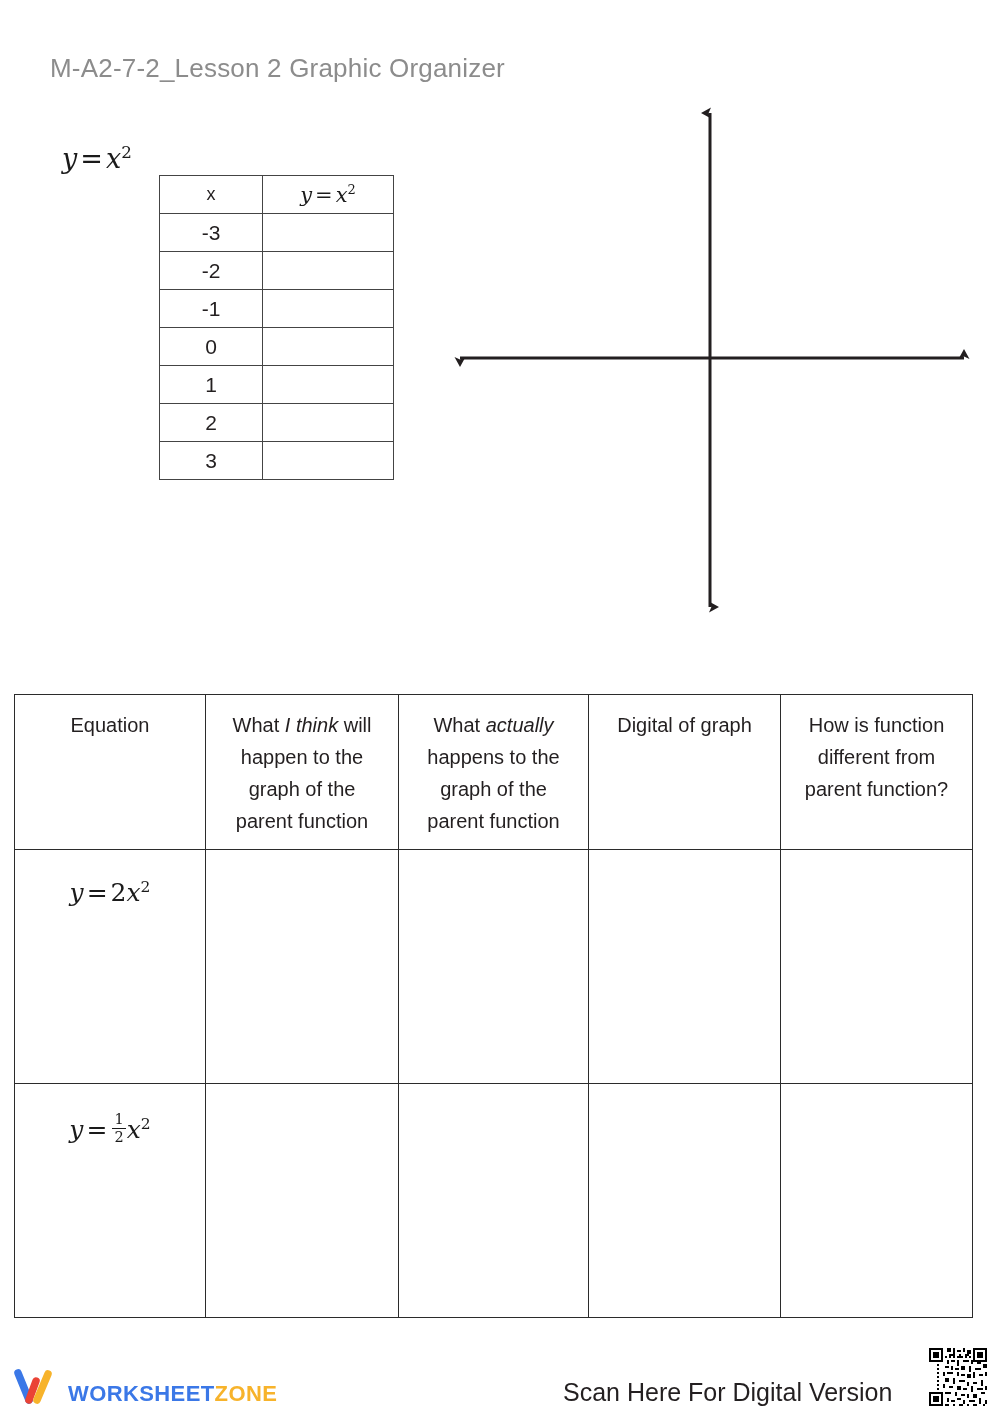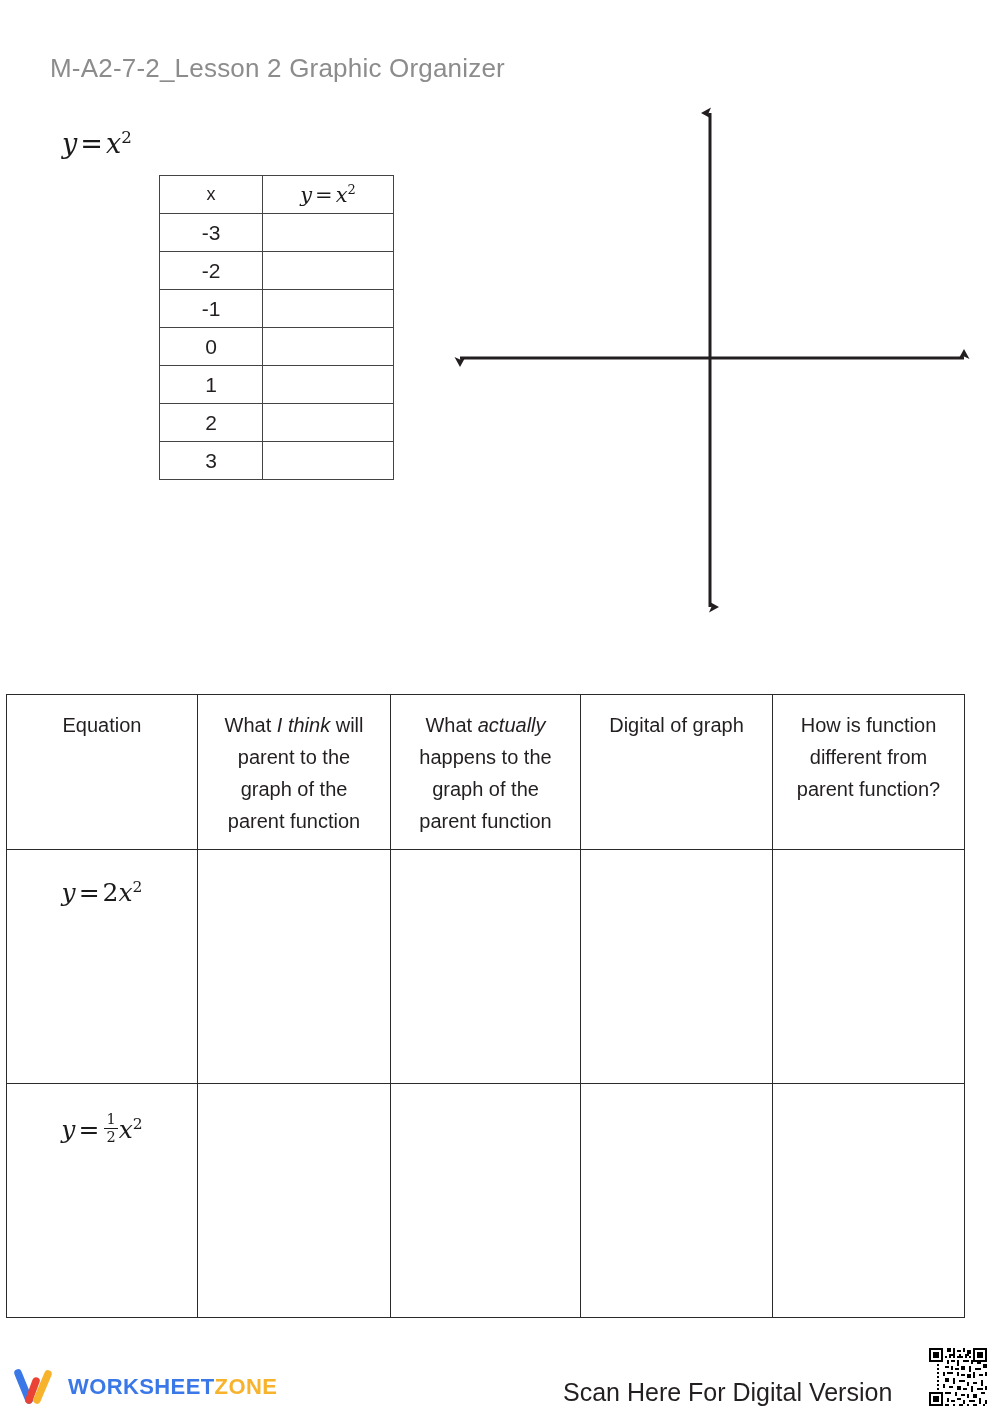--- a/index.html
+++ b/index.html
@@ -27,20 +27,21 @@
     font-family: "Liberation Sans", sans-serif;
     white-space: nowrap;
   }
 
   
   .math {
     font-family: "DejaVu Serif", "Liberation Serif", serif;
     font-style: italic;
     color: #1a1a1a;
     white-space: nowrap;
+    margin-top: 15px;
   }
   .math .op {
     font-style: normal;
     padding: 0 3px;
   }
   .math .num {
     font-style: normal;
   }
   .math sup {
     font-style: normal;
@@ -113,21 +114,21 @@
     position: absolute;
     left: 450px;
     top: 95px;
     width: 525px;
     height: 530px;
   }
 
   
   #organizer-table {
     position: absolute;
-    left: 6px;
+    left: 14px;
     top: 694px;
     width: 958px;
     border-collapse: collapse;
     table-layout: fixed;
   }
   #organizer-table th,
   #organizer-table td {
     border: 1.6px solid #2b2b2b;
     padding: 0;
     vertical-align: top;
@@ -161,21 +162,21 @@
     padding-top: 28px;
     font-size: 25px;
   }
 
   
   #footer-logo {
     position: absolute;
     left: 12px;
     top: 1367px;
     display: flex;
-    align-items: center;
+    align-items: flex-end;
     gap: 10px;
   }
   #footer-logo .wordmark {
     font-size: 22px;
     font-weight: bold;
     letter-spacing: 0.4px;
   }
   #footer-logo .wm-a { color: #3b78e7; }
   #footer-logo .wm-b { color: #f7b32b; }
 
@@ -264,21 +265,21 @@
   <colgroup>
     <col class="c1">
       <col class="c2">
       <col class="c3">
       <col class="c4">
       <col class="c5">
   </colgroup>
   <thead>
     <tr>
       <th><span>Equation</span></th>
-      <th><span>What </span><em>I think</em><span> will</span><br><span>parent to the</span><br><span>graph of the</span><br><span>parent function</span></th>
+      <th><span>What </span><em>I think</em><span> will</span><br><span>happen to the</span><br><span>graph of the</span><br><span>parent function</span></th>
       <th><span>What </span><em>actually</em><br><span>happens to the</span><br><span>graph of the</span><br><span>parent function</span></th>
       <th><span>Digital of graph</span></th>
       <th><span>How is function</span><br><span>different from</span><br><span>parent function?</span></th>
     </tr>
   </thead>
   <tbody>
     <tr>
       <td class="eq-cell"><span class="math"><span>y</span><span class="op">=</span><span class="num">2</span><span>x</span><sup>2</sup></span></td>
       <td></td>
       <td></td>

